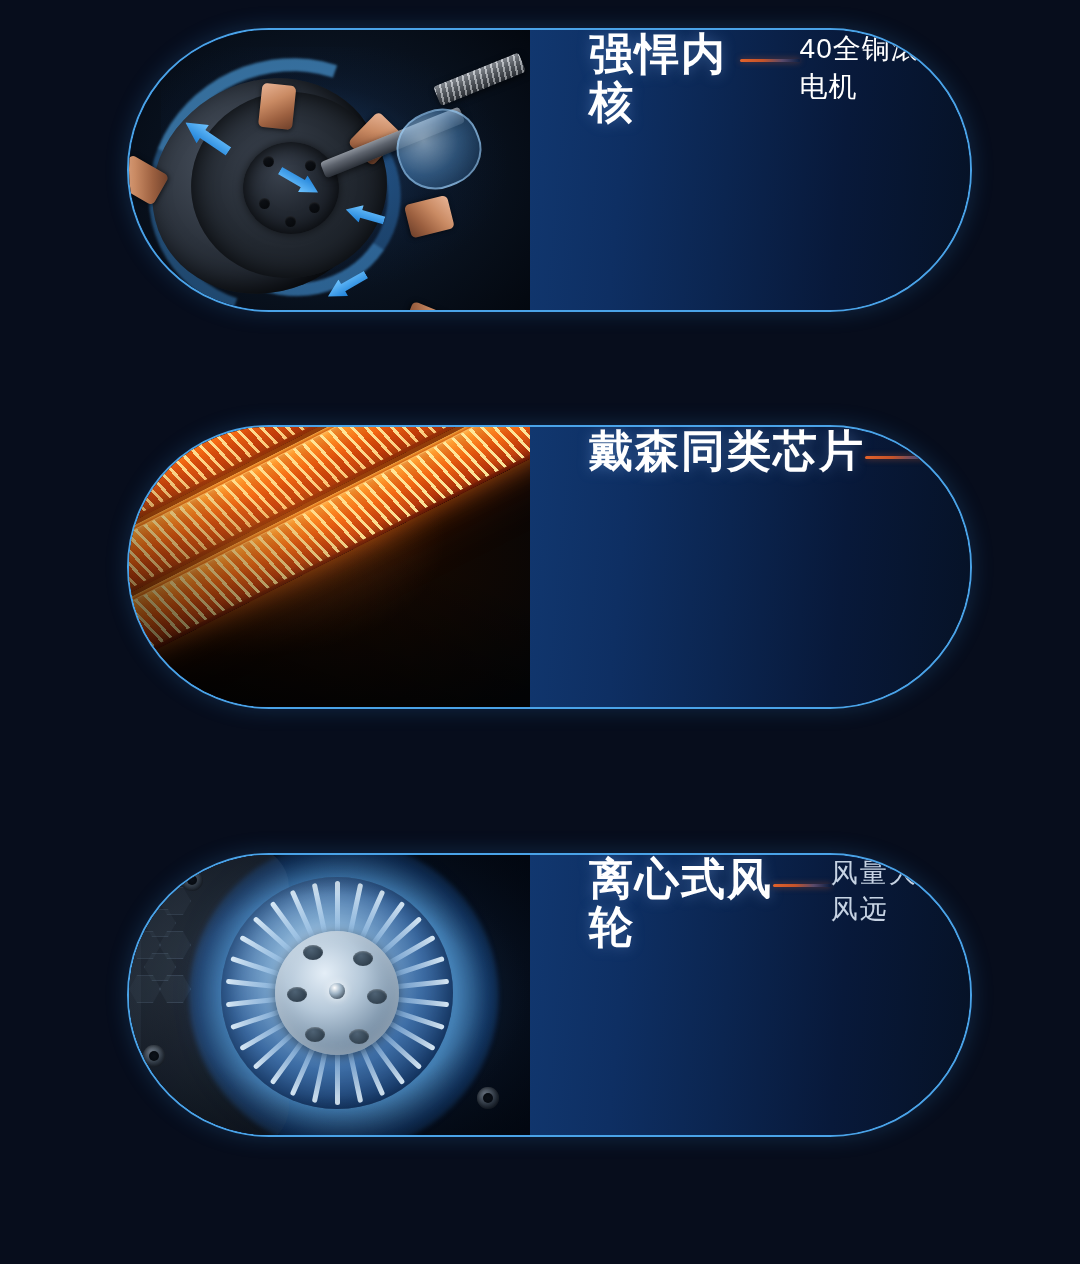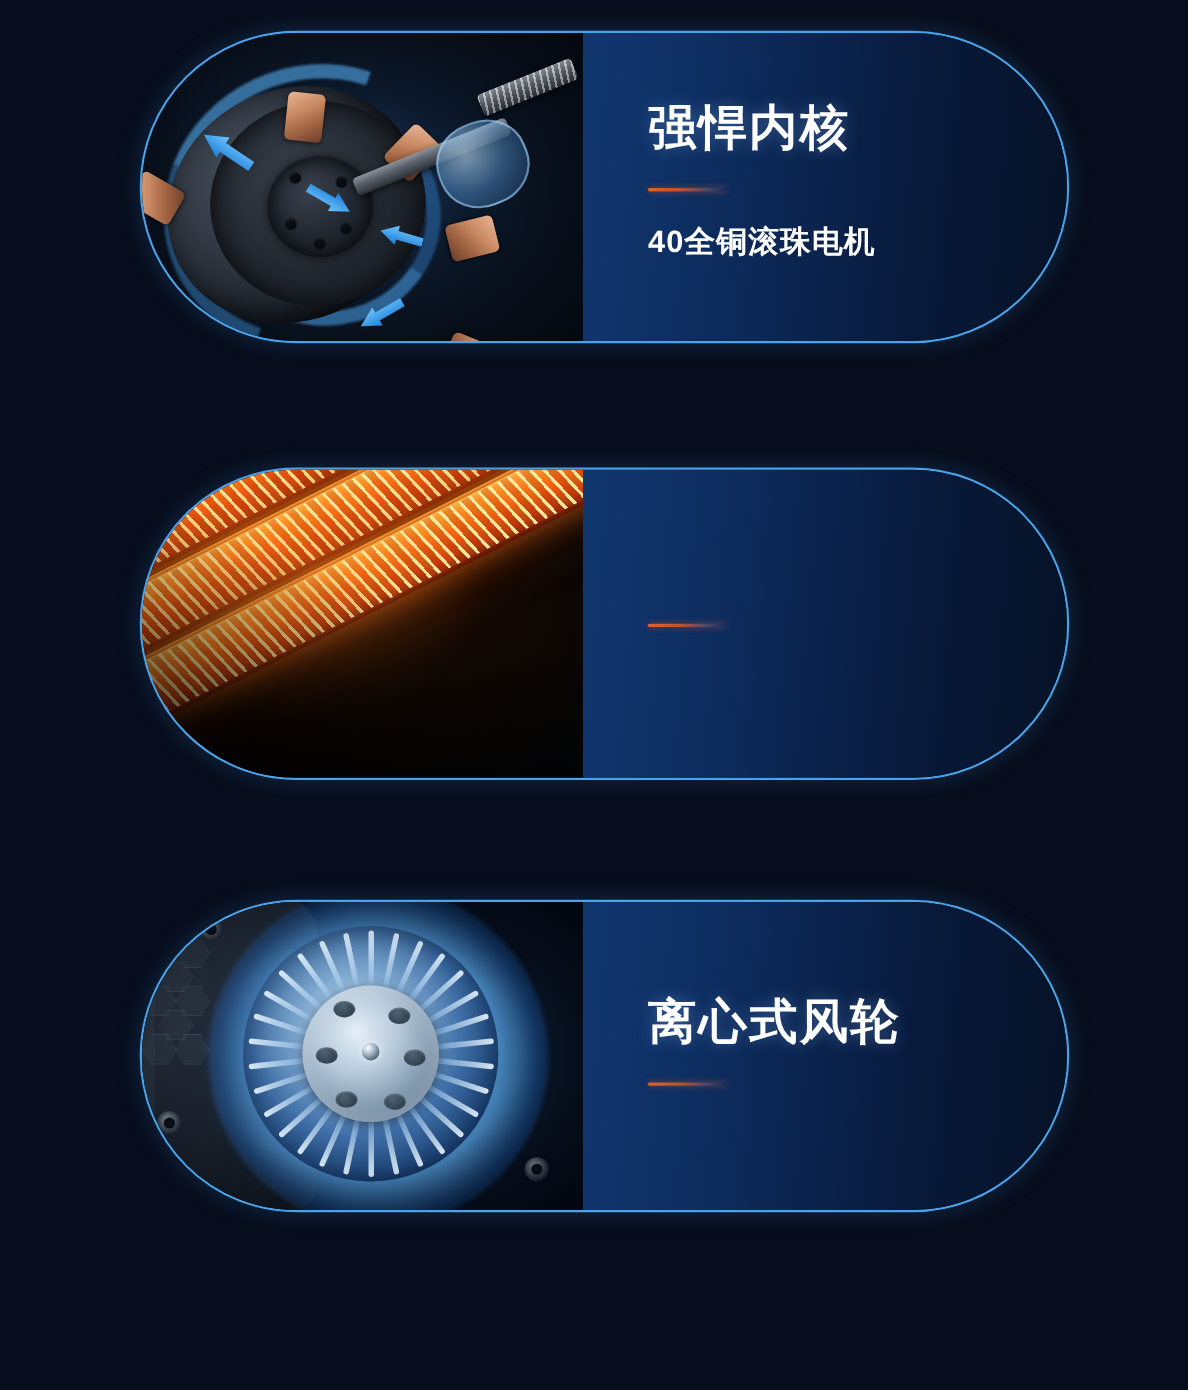--- a/index.html
+++ b/index.html
@@ -16,47 +16,47 @@
     position:absolute;left:127px;width:845px;height:284px;
     border-radius:142px;
     border:2px solid #4aa3e8;
     box-sizing:border-box;
     overflow:hidden;
     background:linear-gradient(100deg,#0c2a5e 0%,#0c2a5e 30%,#0a224e 55%,#081739 78%,#061328 100%);
     box-shadow:0 0 22px rgba(60,150,230,.22), inset 0 0 40px rgba(10,40,90,.5);
   }
   .card-1{top:28px;}
   .card-2{top:425px;}
-  .card-3{top:818px;}
+  .card-3{top:853px;}
 
   
   .media{
     position:absolute;left:0;top:0;width:401px;height:100%;
     overflow:hidden;background:#000;
   }
   
   .panel{
     position:absolute;left:401px;top:0;right:0;height:100%;
     background:linear-gradient(95deg,#11376f 0%,#0e2f63 22%,#0b2550 45%,#08193a 70%,#061226 100%);
   }
   .panel-inner{position:absolute;left:59px;top:0;height:100%;
-    display:flex;flex-direction:column;justify-content:center;}
+    display:flex;justify-content:center;}
 
   .title{
     font-size:44px;font-weight:bold;color:#ffffff;letter-spacing:2px;
     line-height:1.1;text-shadow:0 0 14px rgba(140,190,255,.35);
     margin:0 0 0 0;
   }
   .accent{
     width:72px;height:3px;margin:29px 0 27px 0;border-radius:2px;
     background:linear-gradient(90deg,#e2622a 0%,#c4532a 38%,#5a4a6a 70%,rgba(30,60,110,0) 100%);
     box-shadow:0 0 6px rgba(226,98,42,.5);
   }
   .sub1{
-    font-size:28px;font-weight:bold;color:#ffffff;letter-spacing:1px;
+    font-size:28px;font-weight:normal;color:#ffffff;letter-spacing:1px;
     line-height:1.35;margin:0 0 8px 0;
   }
   .sub2{
     font-size:27px;font-weight:300;color:#d7e3f2;letter-spacing:2px;
     line-height:1.35;margin:0;opacity:.92;
   }
 
   
   .m1{background:radial-gradient(ellipse 70% 80% at 48% 50%,#14243a 0%,#0a1422 45%,#03070e 100%);}
   .m1 .glowbg{position:absolute;left:8%;top:6%;width:86%;height:88%;
@@ -240,20 +240,21 @@
       <div class="band b4">
           <div class="rail"></div>
           <div class="fins"></div>
         </div>
       <div style="position:absolute;inset:0;background:radial-gradient(ellipse 70% 60% at 30% 40%,rgba(255,140,40,.22),rgba(0,0,0,0) 70%);pointer-events:none;"></div>
       <div style="position:absolute;inset:0;background:linear-gradient(200deg,rgba(0,0,0,0) 40%,rgba(0,0,0,.85) 100%);pointer-events:none;"></div>
     </div>
 
     <div class="panel">
       <div class="panel-inner">
+        <h2 class="title">戴森同类芯片</h2>
         <div class="accent"></div>
       </div>
     </div>
   </div>
 
   <div class="card card-3">
     <div class="media m3">
       <div class="housing">
         <div class="hex" style="left:10px;top:40px;"></div>
         <div class="hex" style="left:40px;top:40px;"></div>
@@ -313,17 +314,18 @@
         </div>
       </div>
 
       <div style="position:absolute;inset:0;background:radial-gradient(ellipse 80% 80% at 50% 50%,rgba(0,0,0,0) 45%,rgba(0,5,15,.80) 100%);pointer-events:none;"></div>
     </div>
 
     <div class="panel">
       <div class="panel-inner">
         <h2 class="title">离心式风轮</h2>
         <div class="accent"></div>
+        <div class="sub2">风量大吹风远</div>
       </div>
     </div>
   </div>
 
 </div>
 
 </body></html>

